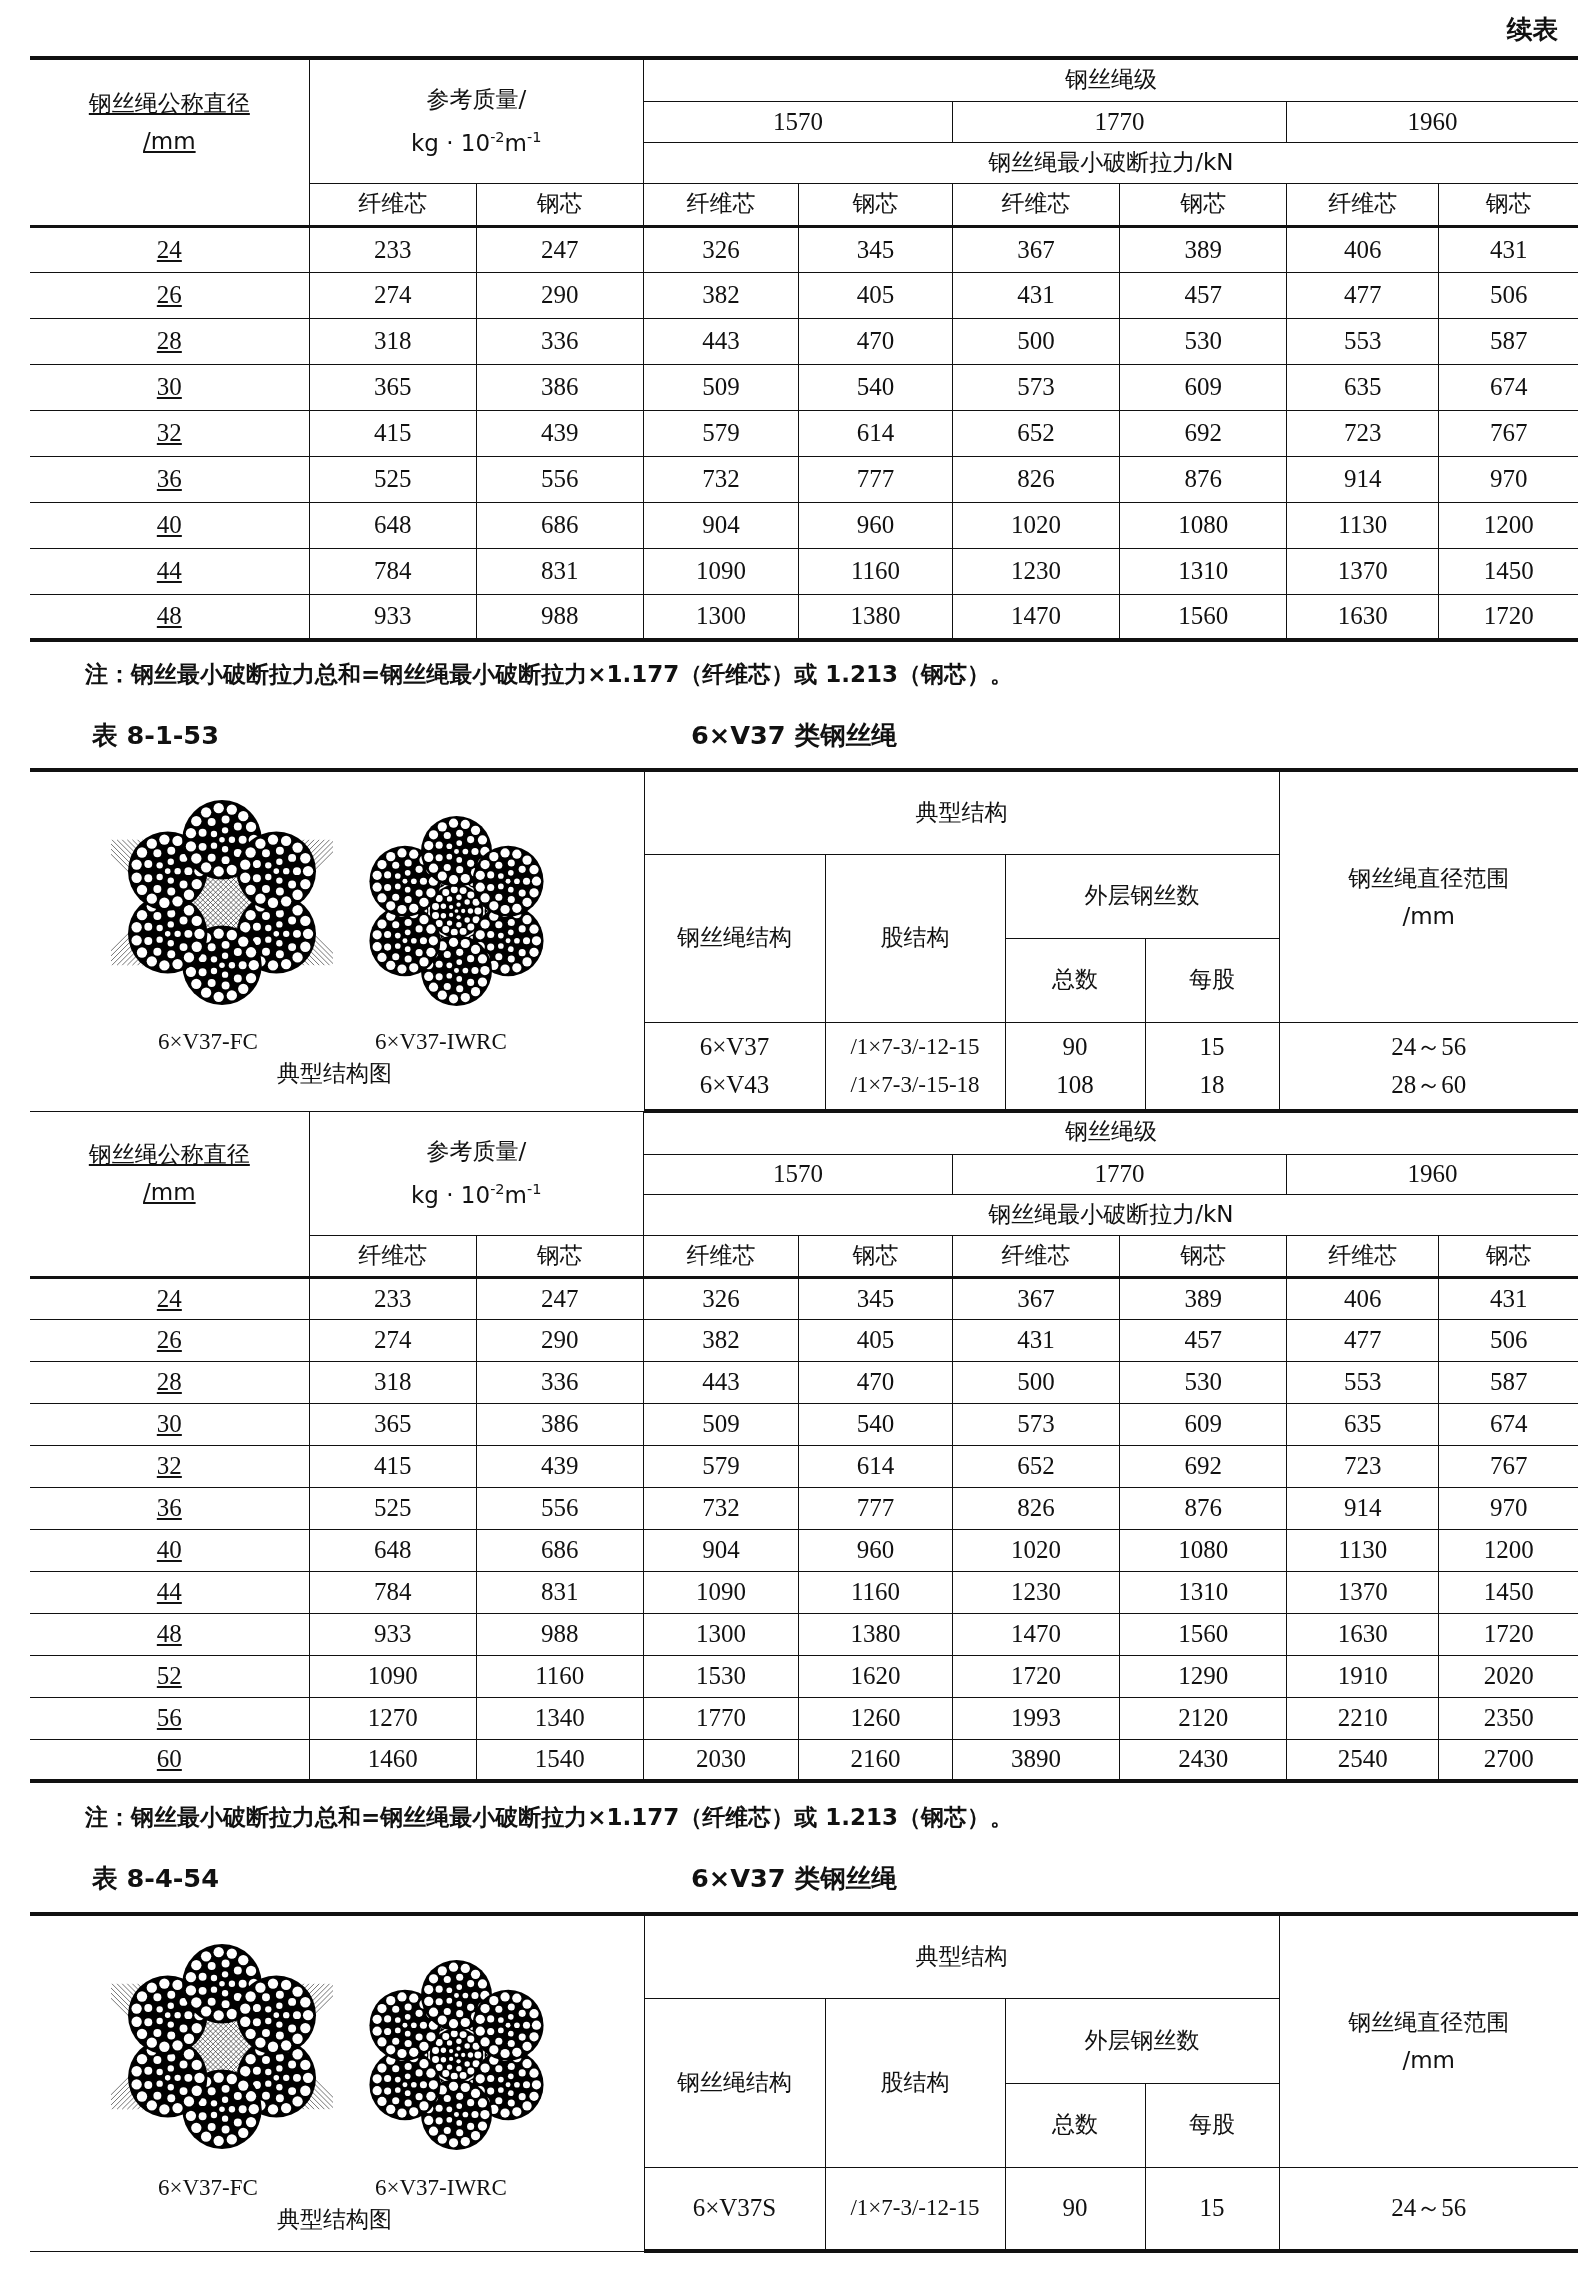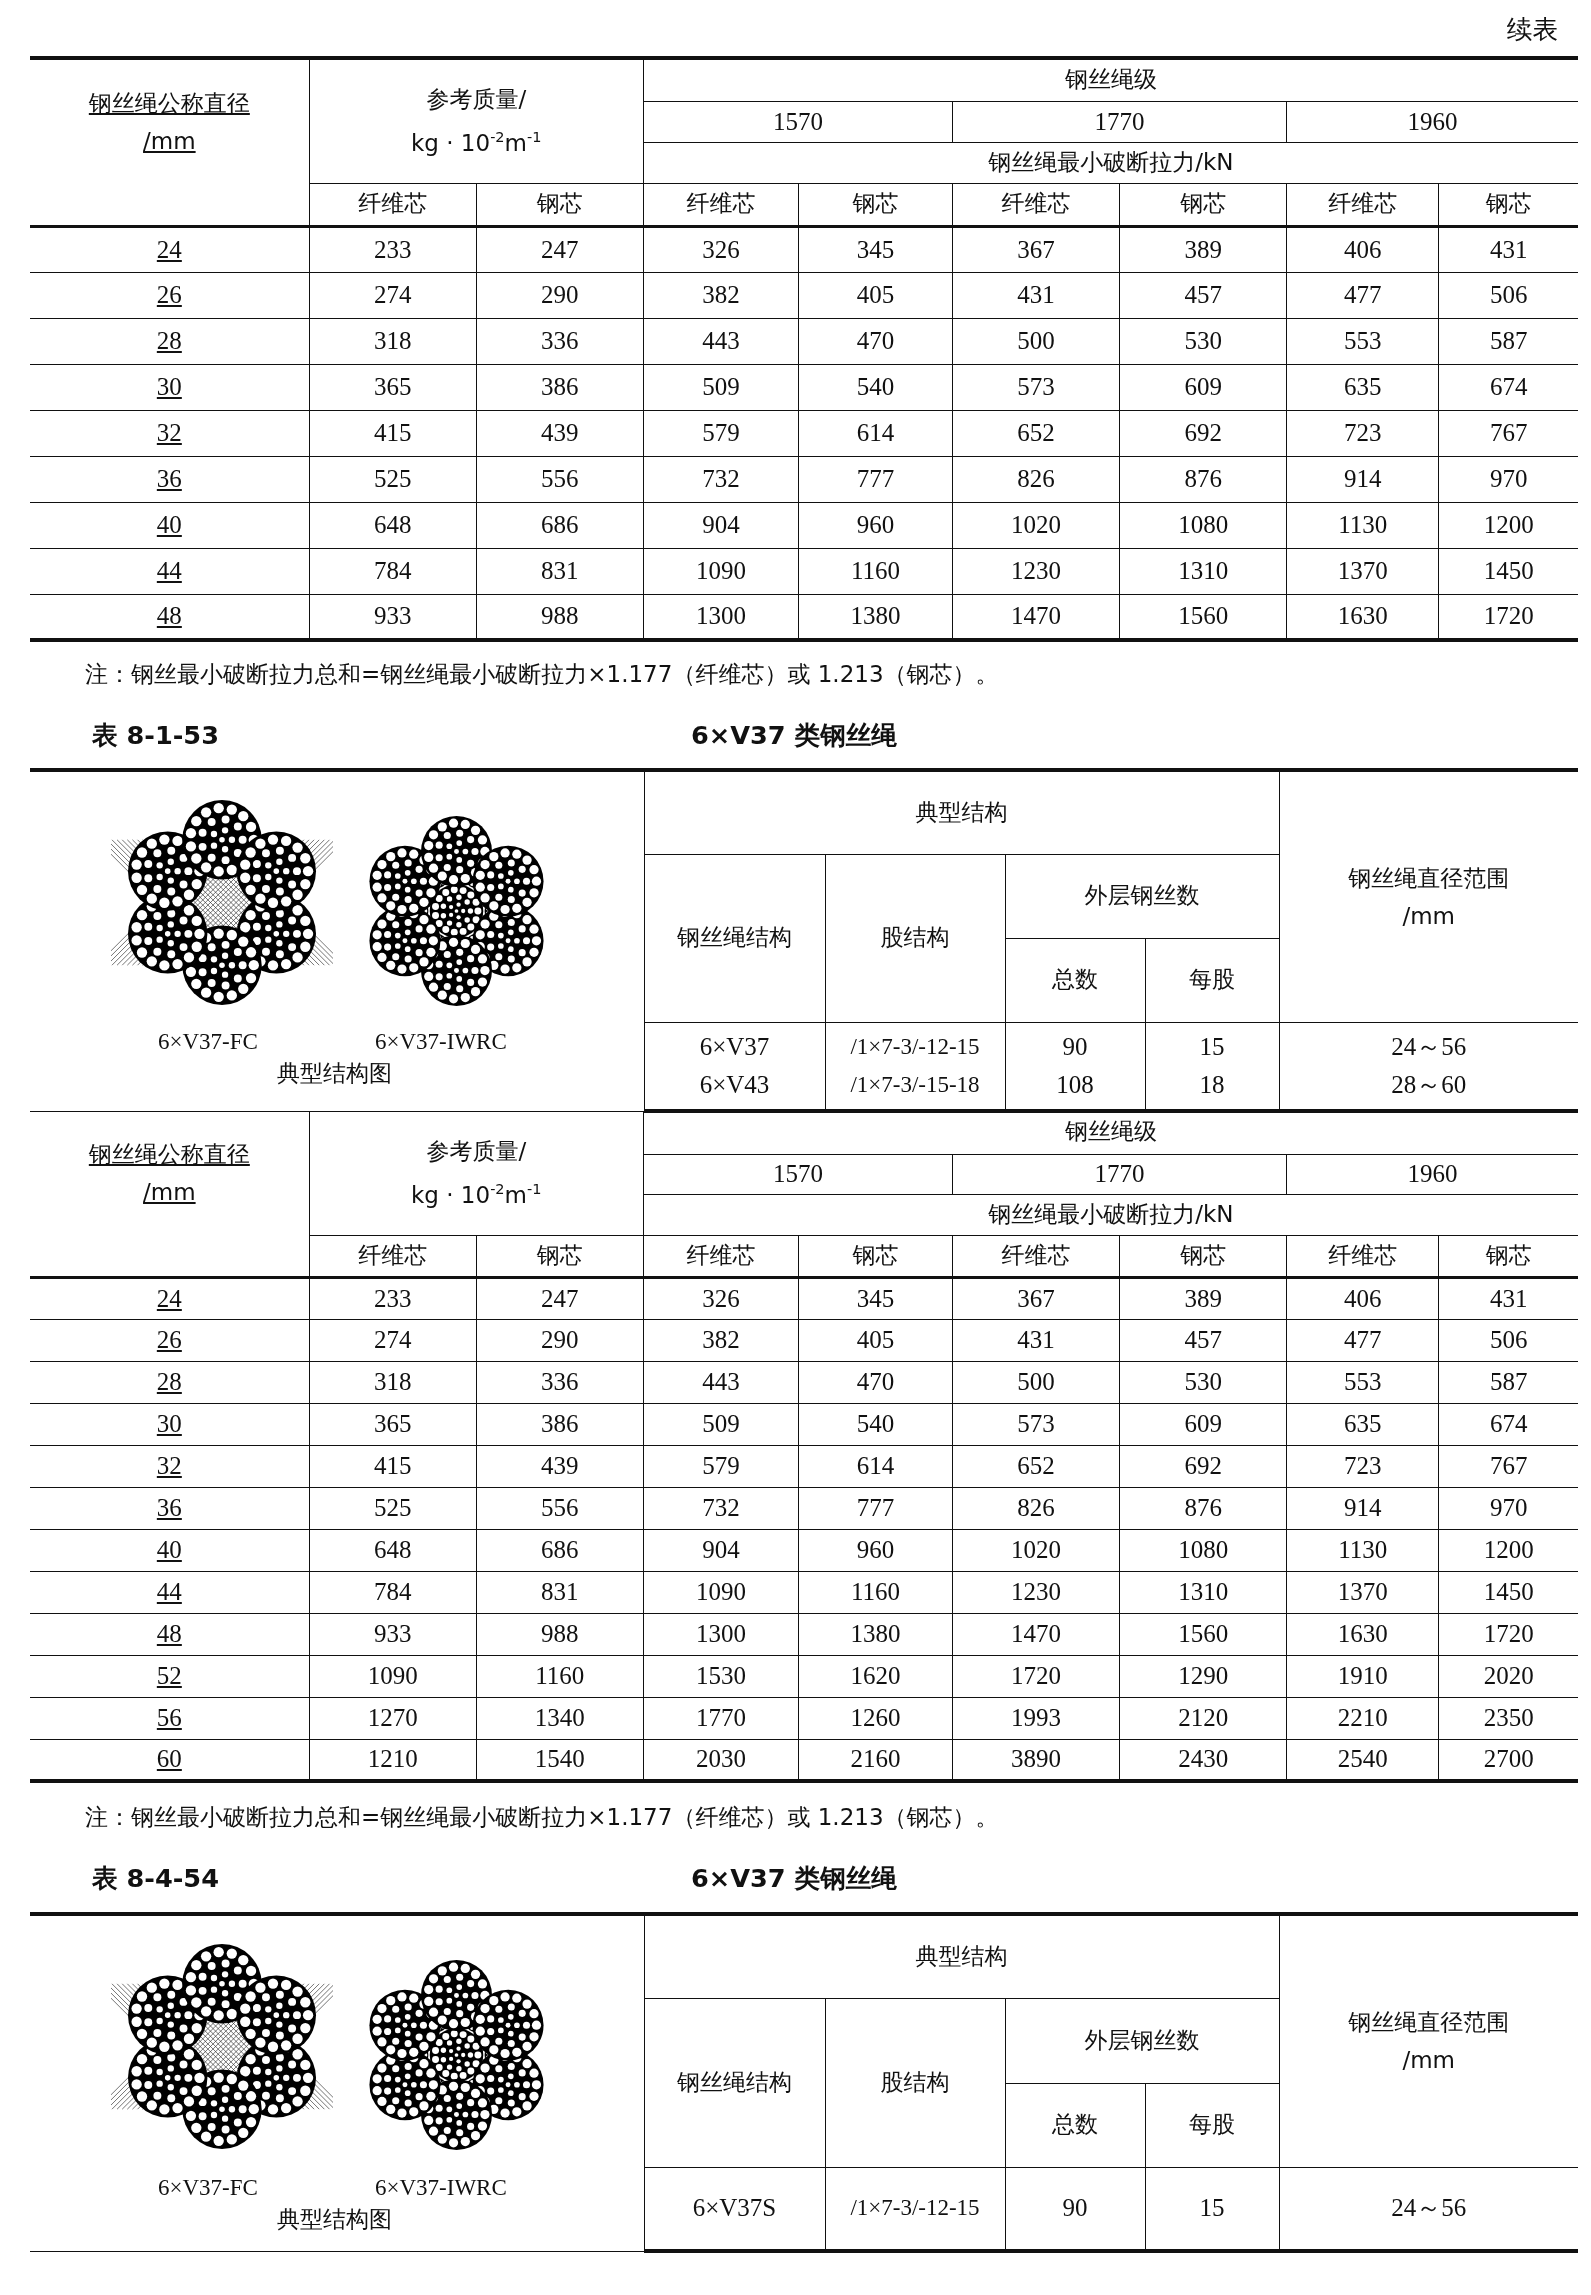--- a/index.html
+++ b/index.html
@@ -1,18 +1,18 @@
 <!DOCTYPE html>
 <html style="font-size:13.6px"><head>
 <meta charset="utf-8">
 <style>
   html, body { margin:0; padding:0; background:#ffffff; }
   body { width:1592px; height:2295px; position:relative; overflow:hidden;
          font-family:"DejaVu Serif", "Liberation Serif", serif; color:#111; }
-  .abs { position:absolute; }
+  .abs { position:absolute;font-weight:bold; }
   .cont-label { right:34px; top:12px; font-size:25.6px; }
   table.grid { position:absolute; border-collapse:collapse; table-layout:fixed; }
   table.grid td { border:1.7px solid #111; text-align:center; vertical-align:middle;
                   font-family:"Liberation Serif", "DejaVu Serif", serif; font-size:25px; padding:0; line-height:1.2; }
   table.grid td.cn { font-family:"DejaVu Sans", "Liberation Sans", sans-serif; font-size:23px; }
   table.grid tr.top td { border-top:4.3px solid #111; }
   table.grid tr.bottom td { border-bottom:4.3px solid #111; }
   table.grid tr.headend td { border-bottom:3.4px solid #111;margin-left:22px; }
   table.grid td.noleft { border-left:none;text-decoration:underline; }
   table.grid td.noright { border-right:none; }
@@ -1048,21 +1048,21 @@
         <td>1340</td>
         <td>1770</td>
         <td>1260</td>
         <td>1993</td>
         <td>2120</td>
         <td>2210</td>
         <td class="noright">2350</td>
       </tr>
       <tr class="bottom" style="height: 42px;">
         <td class="noleft">60</td>
-        <td>1210</td>
+        <td>1460</td>
         <td>1540</td>
         <td>2030</td>
         <td>2160</td>
         <td>3890</td>
         <td>2430</td>
         <td>2540</td>
         <td class="noright">2700</td>
       </tr>
     </tbody>
 </table>

